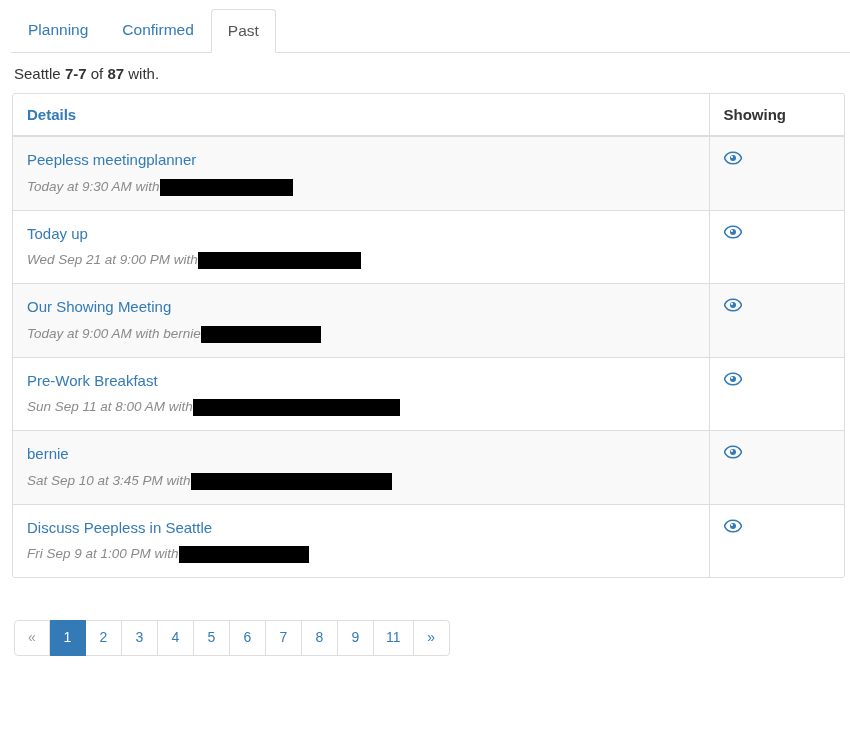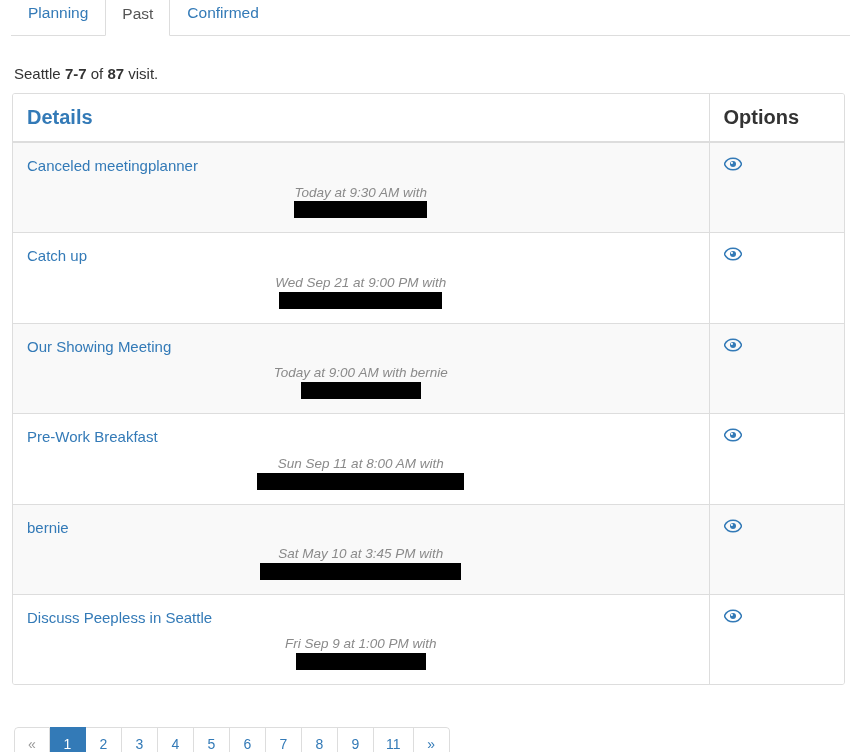--- a/index.html
+++ b/index.html
@@ -23,21 +23,21 @@
     position: relative;
     padding: 0 0 0 11px;
     height: 54px;
   }
   .tabs {
     list-style: none;
     margin: 0;
     padding: 0;
     display: flex;
     align-items: flex-end;
-    height: 36px;
+    height: 53px;
     border-bottom: 1px solid #dddddd;
   }
   .tab {
     margin: 0;
     padding: 0;
     position: relative;
   }
   .tab-link {
     display: block;
     padding: 10px 16px;
@@ -80,21 +80,21 @@
   table.listing {
     width: 100%;
     border-collapse: collapse;
     table-layout: fixed;
   }
   table.listing thead th {
     text-align: left;
     padding: 12px 14px;
     border-bottom: 2px solid #dddddd;
     vertical-align: middle;
-    font-size: 20px;
+    font-size: 15px;
     font-weight: bold;
     background: #ffffff;
   }
   th.col-details { width: 696px; }
   th.col-options { width: 137px; border-left: 1px solid #dddddd; }
   .sort-link {
     color: #337ab7;
     text-decoration: none;
     font-weight: bold;
     cursor: pointer;
@@ -126,21 +126,20 @@
 
   .item-sub {
     margin-top: 7px;
     font-size: 13.5px;
     font-style: italic;
     color: #8a8a8a;
     line-height: 1.25;
     display: flex;
     align-items: center;
     white-space: nowrap;
-    flex-direction: column;
   }
   .redaction {
     display: inline-block;
     background: #000000;
     height: 17px;
     vertical-align: middle;
     margin-left: 0;
   }
 
   
@@ -193,59 +192,59 @@
   }
 </style>
 </head>
 <body>
 
 <div class="tabs-wrap">
   <ul class="tabs" id="tabs-list">
       <li class="tab">
         <a class="tab-link">Planning</a>
       </li>
+      <li class="tab">
+        <a class="tab-link">Confirmed</a>
+      </li>
       <li class="tab active">
         <a class="tab-link">Past</a>
       </li>
-      <li class="tab">
-        <a class="tab-link">Confirmed</a>
-      </li>
     </ul>
 </div>
 
 <div class="summary">
-  <span>Seattle </span><b>7-7</b><span> of </span><b>87</b><span> visit.</span>
+  <span>Seattle </span><b>7-7</b><span> of </span><b>87</b><span> with.</span>
 </div>
 
 <div class="grid">
   <table class="listing">
     <thead>
       <tr>
         <th class="col-details">
           <a class="sort-link">Details</a>
         </th>
         <th class="col-options">
-          <span class="plain-head">Options</span>
+          <span class="plain-head">Showing</span>
         </th>
       </tr>
     </thead>
     <tbody id="table-body">
         <tr>
-          <td class="cell-details"><a class="item-title">Canceled meetingplanner</a><div class="item-sub">
+          <td class="cell-details"><a class="item-title">Peepless meetingplanner</a><div class="item-sub">
               <span>Today at 9:30 AM with</span>
               <span class="redaction" style="width: 133px;"></span>
             </div></td>
           <td class="cell-options"><a class="eye-btn"><svg width="18" height="14" viewBox="0 0 18 14" aria-hidden="true">
                 <path d="M9 1.2C4.9 1.2 1.6 4.1 0.4 7c1.2 2.9 4.5 5.8 8.6 5.8S16.4 9.9 17.6 7C16.4 4.1 13.1 1.2 9 1.2z" fill="none" stroke="#337ab7" stroke-width="1.6"></path>
                 <circle cx="9" cy="7" r="3" fill="#337ab7"></circle>
                 <circle cx="7.9" cy="5.9" r="1.05" fill="#ffffff"></circle>
               </svg></a></td>
         </tr>
         <tr>
-          <td class="cell-details"><a class="item-title">Catch up</a><div class="item-sub">
+          <td class="cell-details"><a class="item-title">Today up</a><div class="item-sub">
               <span>Wed Sep 21 at 9:00 PM with</span>
               <span class="redaction" style="width: 163px;"></span>
             </div></td>
           <td class="cell-options"><a class="eye-btn"><svg width="18" height="14" viewBox="0 0 18 14" aria-hidden="true">
                 <path d="M9 1.2C4.9 1.2 1.6 4.1 0.4 7c1.2 2.9 4.5 5.8 8.6 5.8S16.4 9.9 17.6 7C16.4 4.1 13.1 1.2 9 1.2z" fill="none" stroke="#337ab7" stroke-width="1.6"></path>
                 <circle cx="9" cy="7" r="3" fill="#337ab7"></circle>
                 <circle cx="7.9" cy="5.9" r="1.05" fill="#ffffff"></circle>
               </svg></a></td>
         </tr>
         <tr>
@@ -265,21 +264,21 @@
               <span class="redaction" style="width: 207px;"></span>
             </div></td>
           <td class="cell-options"><a class="eye-btn"><svg width="18" height="14" viewBox="0 0 18 14" aria-hidden="true">
                 <path d="M9 1.2C4.9 1.2 1.6 4.1 0.4 7c1.2 2.9 4.5 5.8 8.6 5.8S16.4 9.9 17.6 7C16.4 4.1 13.1 1.2 9 1.2z" fill="none" stroke="#337ab7" stroke-width="1.6"></path>
                 <circle cx="9" cy="7" r="3" fill="#337ab7"></circle>
                 <circle cx="7.9" cy="5.9" r="1.05" fill="#ffffff"></circle>
               </svg></a></td>
         </tr>
         <tr>
           <td class="cell-details"><a class="item-title">bernie</a><div class="item-sub">
-              <span>Sat May 10 at 3:45 PM with</span>
+              <span>Sat Sep 10 at 3:45 PM with</span>
               <span class="redaction" style="width: 201px;"></span>
             </div></td>
           <td class="cell-options"><a class="eye-btn"><svg width="18" height="14" viewBox="0 0 18 14" aria-hidden="true">
                 <path d="M9 1.2C4.9 1.2 1.6 4.1 0.4 7c1.2 2.9 4.5 5.8 8.6 5.8S16.4 9.9 17.6 7C16.4 4.1 13.1 1.2 9 1.2z" fill="none" stroke="#337ab7" stroke-width="1.6"></path>
                 <circle cx="9" cy="7" r="3" fill="#337ab7"></circle>
                 <circle cx="7.9" cy="5.9" r="1.05" fill="#ffffff"></circle>
               </svg></a></td>
         </tr>
         <tr>
           <td class="cell-details"><a class="item-title">Discuss Peepless in Seattle</a><div class="item-sub">

